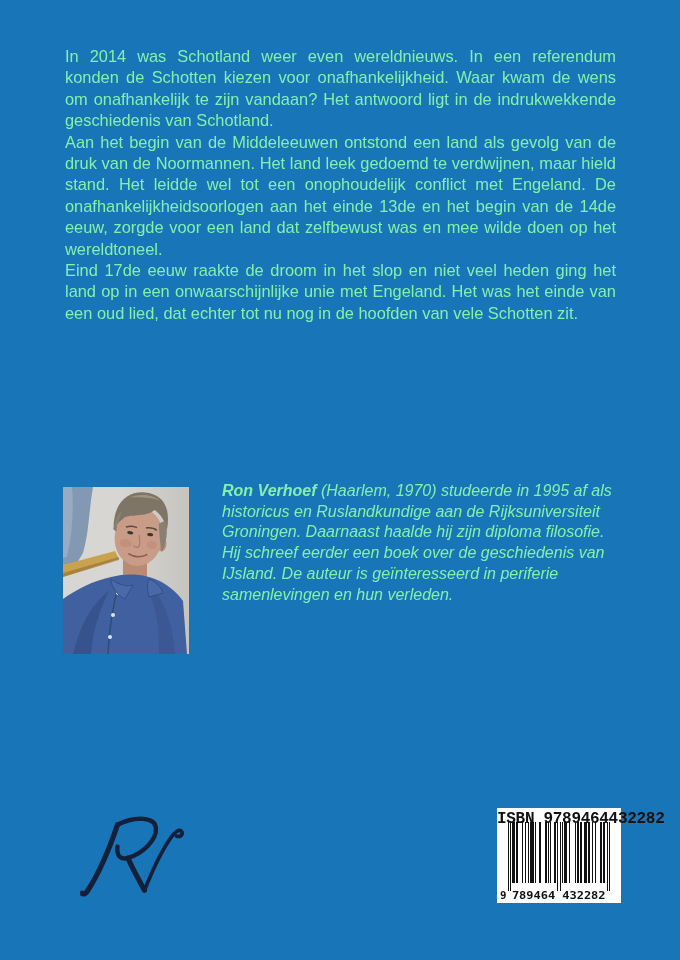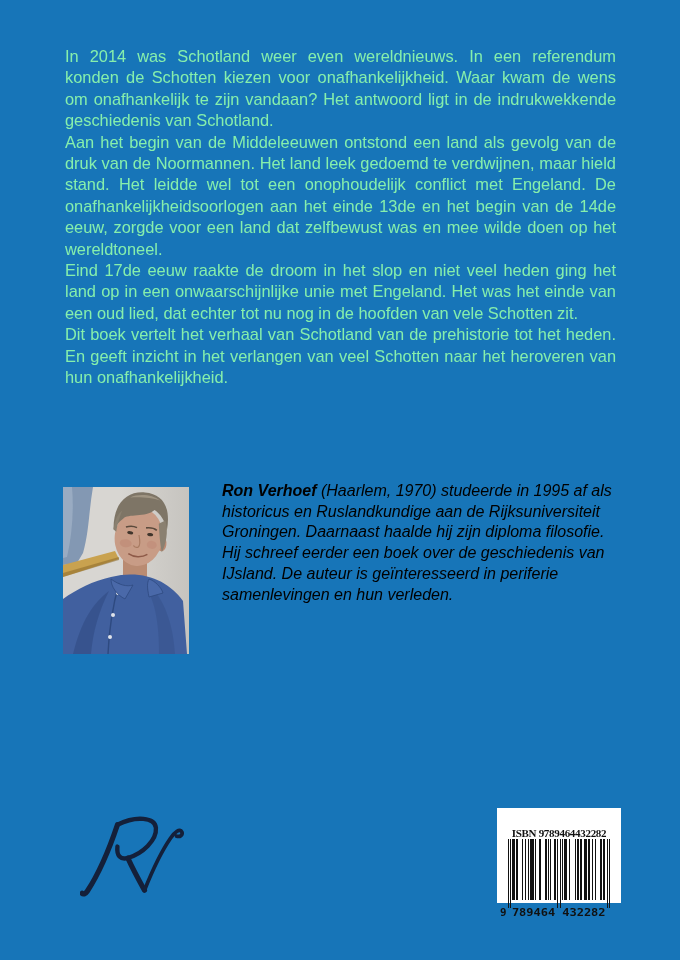--- a/index.html
+++ b/index.html
@@ -23,64 +23,63 @@
   
   .photo{
     position:absolute;left:63px;top:487px;width:126px;height:167px;margin:0;
     overflow:hidden;
   }
   .photo svg{display:block;width:126px;height:167px;}
 
   
   .bio{
     position:absolute;left:222px;top:481px;width:396px;
-    color:#000000;
+    color:#86efac;
     font-style:italic;
     font-size:16px;line-height:20.7px;
   }
   .bio p{margin:0;}
   .bio strong{font-weight:bold;}
 
   
   .logo{
     position:absolute;left:80px;top:812px;width:104px;height:92px;
   }
   .logo svg{display:block;width:104px;height:92px;}
   .logo path{stroke:#14203A;fill:none;stroke-linecap:round;stroke-linejoin:round;}
 
   
   .barcode{
     position:absolute;left:497px;top:808px;width:124px;height:95px;
     background:#FFFFFF;
     text-align:center;
   }
   .bc-label{
-    padding-top:19px;height:12px;
-    font-family:Liberation Serif, serif;
-    font-weight:bold;font-size:11px;letter-spacing:-0.3px;
+    padding-top:2px;height:12px;
+    font-family:Liberation Mono, monospace;
+    font-weight:bold;font-size:16px;letter-spacing:-0.3px;
     color:#111111;white-space:nowrap;
   }
   #bc-svg{display:block;margin:0 auto;width:118px;height:78px;}
   #bc-svg rect{fill:#111111;shape-rendering:crispEdges;}
   .bc-digits{
     font-family:"DejaVu Sans Mono",monospace;
     font-weight:bold;font-size:10px;
     fill:#111111;text-anchor:middle;
   }
 </style>
 </head>
 <body>
 
 <div class="cover">
 
   <section class="synopsis">
     <p>In 2014 was Schotland weer even wereldnieuws. In een referendum konden de Schotten kiezen voor onafhankelijkheid. Waar kwam de wens om onafhankelijk te zijn vandaan? Het antwoord ligt in de indrukwekkende geschiedenis van Schotland.</p>
     <p>Aan het begin van de Middeleeuwen ontstond een land als gevolg van de druk van de Noormannen. Het land leek gedoemd te verdwijnen, maar hield stand. Het leidde wel tot een onophoudelijk conflict met Engeland. De onafhankelijkheidsoorlogen aan het einde 13de en het begin van de 14de eeuw, zorgde voor een land dat zelfbewust was en mee wilde doen op het wereldtoneel.</p>
     <p>Eind 17de eeuw raakte de droom in het slop en niet veel heden ging het land op in een onwaarschijnlijke unie met Engeland. Het was het einde van een oud lied, dat echter tot nu nog in de hoofden van vele Schotten zit.</p>
-    <p>Dit boek vertelt het verhaal van Schotland van de prehistorie tot het heden. En geeft inzicht in het verlangen van veel Schotten naar het heroveren van hun onafhankelijkheid.</p>
   </section>
 
   <figure class="photo">
     <svg viewBox="0 0 126 167" aria-hidden="true">
       <defs>
         <linearGradient id="wall" x1="0" y1="0" x2="1" y2="0">
           <stop offset="0.45" stop-color="#D8D6D2"></stop>
           <stop offset="1" stop-color="#C6C4BF"></stop>
         </linearGradient>
       </defs>

